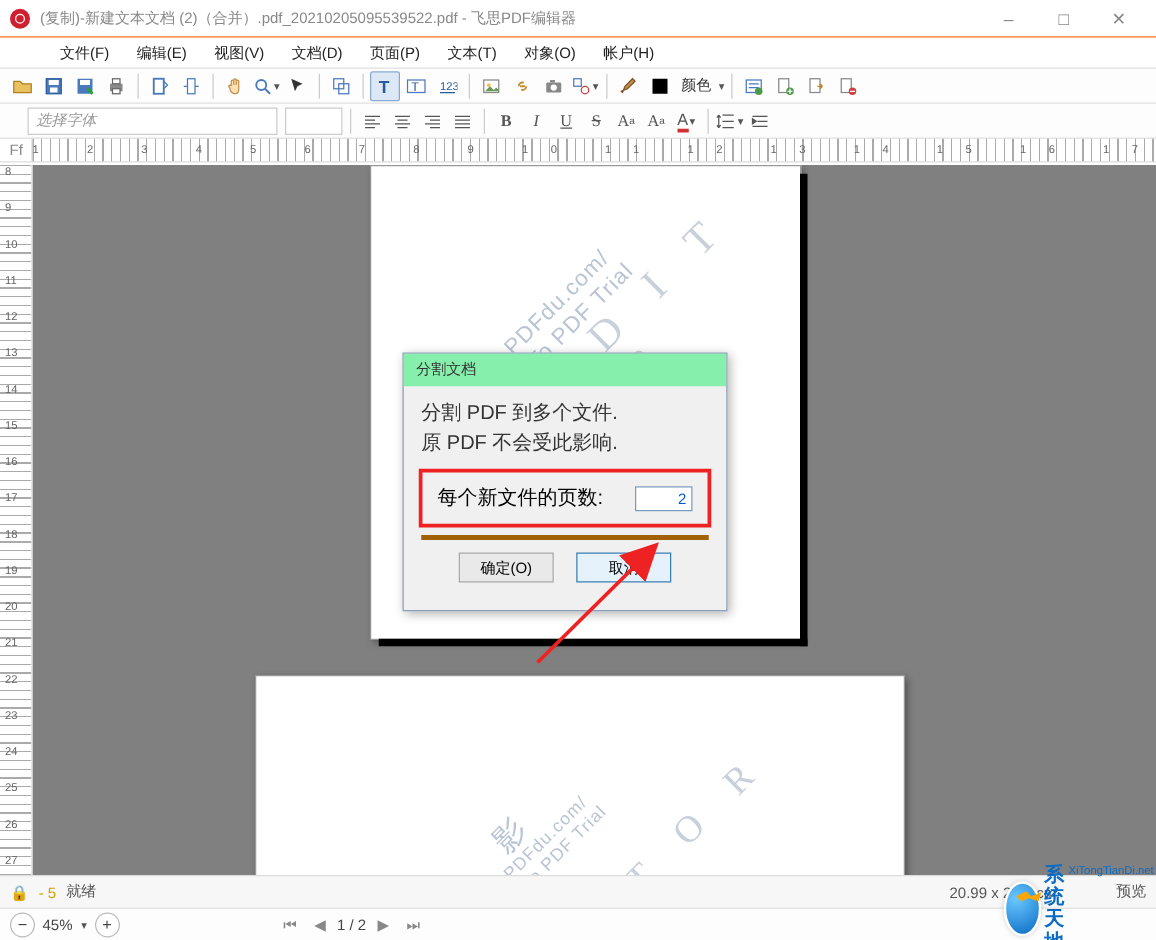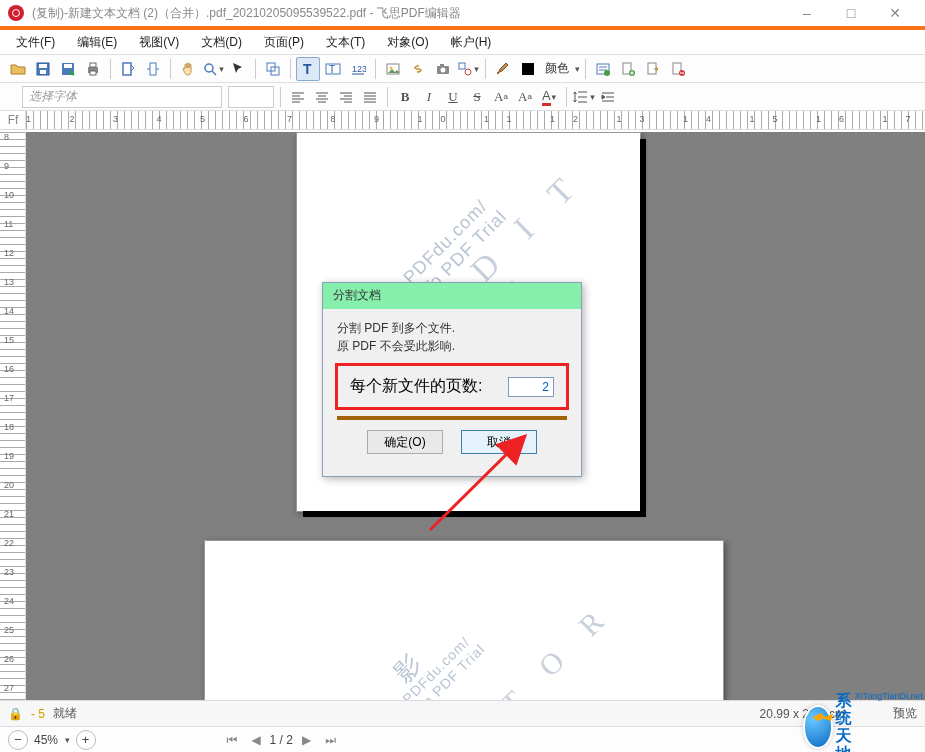--- a/index.html
+++ b/index.html
@@ -1,27 +1,27 @@
 <!DOCTYPE html>
 <html><head>
 <meta charset="utf-8">
 <style>
 * { margin: 0; padding: 0; box-sizing: border-box; font-family: "Microsoft YaHei", "Segoe UI", Tahoma, sans-serif; }
 body { width: 925px; height: 752px; background: #fff; overflow: hidden; position: relative; font-size: 12px; }
 
 
-.titlebar { height: 30px; background: #fff; display: flex; align-items: center; padding: 0 8px; border-bottom: 4px solid #f97316; }
+.titlebar { height: 30px; background: #fff; display: flex; align-items: center; padding: 0 8px; border-bottom: 1px solid #f97316; }
 .titlebar .app-icon { width: 16px; height: 16px; background: #d02030; border-radius: 50%; margin-right: 8px; position:relative;}
 .titlebar .app-icon::after{content:"";position:absolute;left:4px;top:4px;width:6px;height:6px;border:1.5px solid #fff;border-radius:50%;}
 .titlebar .title { color: #888; font-size: 12px; flex: 1; }
 .win-controls { display: flex; gap: 0; }
 .win-btn { width: 44px; height: 30px; display: flex; align-items: center; justify-content: center; color: #888; font-size: 14px;}
 
 
-.menubar { height: 24px; display: flex; align-items: center; padding: 0 6px; gap: 2px; }
+.menubar { height: 24px; display: flex; align-items: center; padding: 0 6px; gap: 2px; margin-left: 32px; }
 .menu-item { padding: 3px 10px; font-size: 12px; color: #222; }
 
 
 .toolbar { height: 28px; display: flex; align-items: center; padding: 2px 6px; gap: 1px; border-top: 1px solid #e0e0e0; background:#fdfdfd; }
 .tb-btn { width: 24px; height: 24px; display: flex; align-items: center; justify-content: center; border-radius: 2px; color:#3a5a8a; position:relative;}
 .tb-sep { width: 1px; height: 20px; background: #ccc; margin: 0 4px; }
 .tb-label { font-size: 12px; padding: 0 4px; color: #333; }
 .tb-dd { font-size:9px; color:#555; margin-left:1px;}
 
 .font-row { height: 28px; display: flex; align-items: center; padding: 2px 6px; border-top: 1px solid #e0e0e0; gap:2px; background:#fdfdfd;}
@@ -45,21 +45,21 @@
 .page1::after{content:"";position:absolute;right:-6px;top:6px;bottom:-6px;width:6px;background:#000;}
 .page1 .bot-shadow{position:absolute;left:6px;right:-6px;bottom:-6px;height:6px;background:#000;}
 .page2 { left: 178px; top: 408px; width: 520px; height: 200px; border:1px solid #999;}
 .watermark { position: absolute; color: #b8c4d4; font-size: 18px; transform: rotate(-45deg); letter-spacing: 1px; white-space:pre; font-family:Arial,sans-serif;}
 .wm-big { position:absolute; color:#c8d0dc; font-size:34px; transform:rotate(-45deg); letter-spacing:14px; font-family:"Times New Roman",serif;}
 
 
 .dialog { position: absolute; left: 322px; top: 282px; width: 260px; background: #f0f0f0; border: 1px solid #8aa0b8; box-shadow: 2px 2px 8px rgba(0,0,0,0.3); z-index: 20; }
 .dialog .dlg-title { height: 26px; background: #86efac; padding: 4px 10px; font-size: 12px; color: #333; }
 .dialog .dlg-body { padding: 10px 14px 14px 14px; }
-.dlg-desc { font-size: 12px; color: #333; line-height: 1.5; margin-bottom: 8px; }
+.dlg-desc { font-size: 16px; color: #333; line-height: 1.5; margin-bottom: 8px; }
 .dlg-field { display: flex; align-items: center; justify-content: space-between; padding: 4px 6px; }
 .dlg-highlight { border: 3px solid #e22; padding: 6px; margin: 2px -2px; }
 .dlg-field label { font-size: 16px; }
 .dlg-field input { width: 46px; height: 20px; border: 1px solid #7a9ac0; text-align: right; padding: 0 4px; font-size: 12px; background:#fff; color:#0058c8;}
 .dlg-buttons { display: flex; justify-content: center; gap: 18px; padding: 10px 0 8px 0; border-top:4px solid #a16207; margin-top:6px;}
 .dlg-btn { width: 76px; height: 24px; background: #e9e9e9; border: 1px solid #aaa; font-size: 12px; display:flex;align-items:center;justify-content:center;}
 .dlg-btn.focus { border: 1px solid #3c7fb1; background: #e5f1fb; }
 
 
 .arrow { position: absolute; z-index: 25; }

